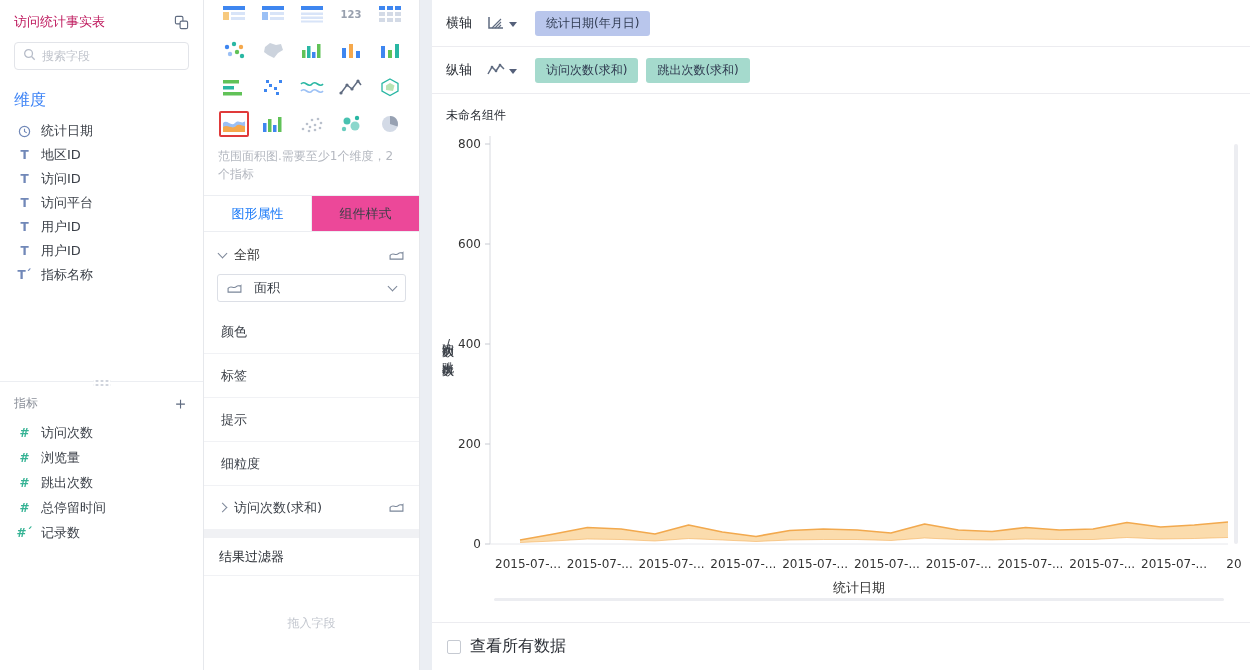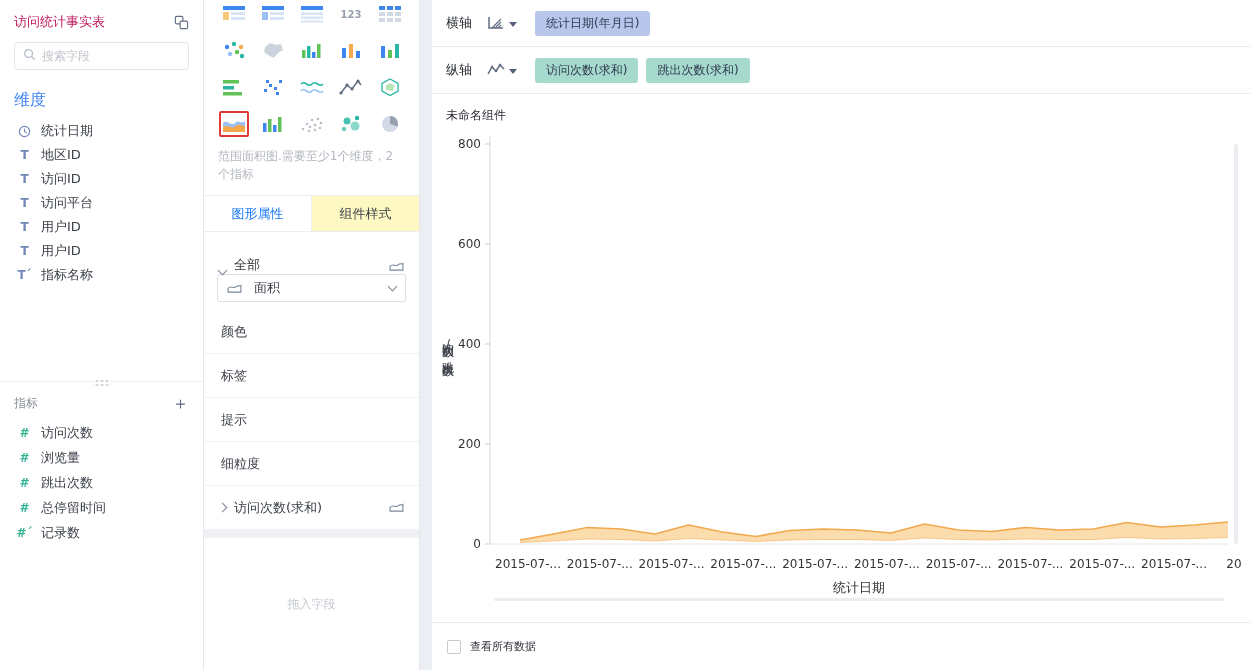--- a/index.html
+++ b/index.html
@@ -29,24 +29,24 @@
 .divider .dots{position:absolute;left:50%;top:-4px;transform:translateX(-50%);width:17px;height:8px;background-color:#fff;background-image:radial-gradient(circle,#c4c9d4 1px,transparent 1.3px);background-size:5px 4px;background-position:1px 1px}
 
 
 .middle-panel{width:216px;background:#fff;border-right:1px solid #e6e8ec;display:flex;flex-direction:column;flex-shrink:0;overflow:hidden}
 .mp-header{font-size:13px;color:#2b2f36;margin:13px 14px 11px}
 .type-grid{display:grid;grid-template-columns:repeat(5,1fr);row-gap:11px;margin:0 10px;justify-items:center}
 .type-cell{width:30px;height:26px;display:flex;align-items:center;justify-content:center;cursor:pointer;border:2px solid transparent;border-radius:2px}
 .type-cell.selected{border-color:#e03a3a}
 .type-desc{font-size:12px;color:#b4b8c0;line-height:1.5;margin:10px 14px 12px}
 .tabs{display:flex;border-top:1px solid #eceef2;border-bottom:1px solid #eceef2;height:37px;flex-shrink:0}
-.tab{flex:1;display:flex;align-items:center;justify-content:center;font-size:13px;color:#3a3f47;background:#fef9c3;cursor:pointer}
+.tab{flex:1;display:flex;align-items:center;justify-content:center;font-size:13px;color:#3a3f47;background:#ec4899;cursor:pointer}
 .tab.active{background:#fff;color:#1a7af8}
 .tab + .tab{border-left:1px solid #eceef2}
-.all-row{display:flex;align-items:flex-end;gap:8px;height:38px;padding:0 15px;margin-top:4px}
+.all-row{display:flex;align-items:center;gap:8px;height:38px;padding:0 15px;margin-top:4px}
 .spacer{flex:1}
 .shape-select{display:flex;align-items:center;gap:12px;height:28px;margin:0 13px 8px;border:1px solid #dcdfe6;border-radius:3px;padding:0 9px;cursor:pointer;font-size:13px;color:#3a3f47}
 .prop-row{height:44px;display:flex;align-items:center;padding:0 17px;border-bottom:1px solid #f1f2f5;font-size:13px;color:#3a3f47;cursor:pointer}
 .series-row{height:44px;display:flex;align-items:center;gap:8px;padding:0 15px;border-bottom:1px solid #f1f2f5;font-size:13px;color:#3a3f47;cursor:pointer}
 .gray-gap{height:8px;background:#f0f1f4;flex-shrink:0}
 .filter-head{height:38px;display:flex;align-items:center;padding:0 15px;font-size:13px;color:#2b2f36;border-bottom:1px solid #f1f2f5;flex-shrink:0}
 .drop-area{flex:1;display:flex;align-items:center;justify-content:center;color:#c3c7cf;font-size:12px}
 
 
 .chev{display:inline-block;width:7px;height:7px;border-right:1.3px solid #7c8698;border-bottom:1.3px solid #7c8698;flex-shrink:0}
@@ -62,21 +62,21 @@
 .pills{display:flex;gap:8px}
 .pill{font-size:12px;padding:4px 11px;border-radius:3px;color:#2f3a50;cursor:pointer;white-space:nowrap}
 .pill.blue{background:#b9c6ec}
 .pill.green{background:#a5dacd}
 .component-title{font-size:12px;color:#2b2f36;padding:13px 14px 2px;flex-shrink:0}
 .chart-region{flex:1;display:flex;padding-left:8px;min-height:0}
 .y-axis-title{width:16px;writing-mode:vertical-rl;text-orientation:upright;font-size:12px;color:#3a3f47;align-self:center;margin-bottom:60px;letter-spacing:1px;flex-shrink:0}
 #chart-svg{display:block}
 .canvas-footer{height:48px;border-top:1px solid #ececf0;display:flex;align-items:center;gap:9px;padding:0 15px;flex-shrink:0}
 .cb{width:14px;height:14px;border:1px solid #c6cad2;border-radius:2px;background:#fff;flex-shrink:0}
-.cb-label{font-size:11px;color:#2b2f36}
+.cb-label{font-size:16px;color:#2b2f36}
 </style>
 </head>
 <body>
 
 <div class="app">
 
   <aside class="left-panel">
     <div class="lp-header">
       <span class="lp-title">访问统计事实表</span>
       <span class="icon-btn">
@@ -377,20 +377,21 @@
     <div class="series-row">
       <span class="chev right"></span>
       <span>访问次数(求和)</span>
       <span class="spacer"></span>
       <span><svg viewBox="0 0 16 12" width="15" height="11">
             <path d="M1 11 V7 C4 3 7 8 10 5 C12 3 14 5 15 4 V11 Z" fill="none" stroke="#7a8699" stroke-width="1.2"></path>
           </svg></span>
     </div>
 
     <div class="gray-gap"></div>
+    <div class="filter-head">结果过滤器</div>
     <div class="drop-area">
       <span>拖入字段</span>
     </div>
   </section>
 
   <main class="right-panel">
 
     <div class="axis-row">
       <span class="axis-label">横轴</span>
       <span class="axis-icon-wrap">

